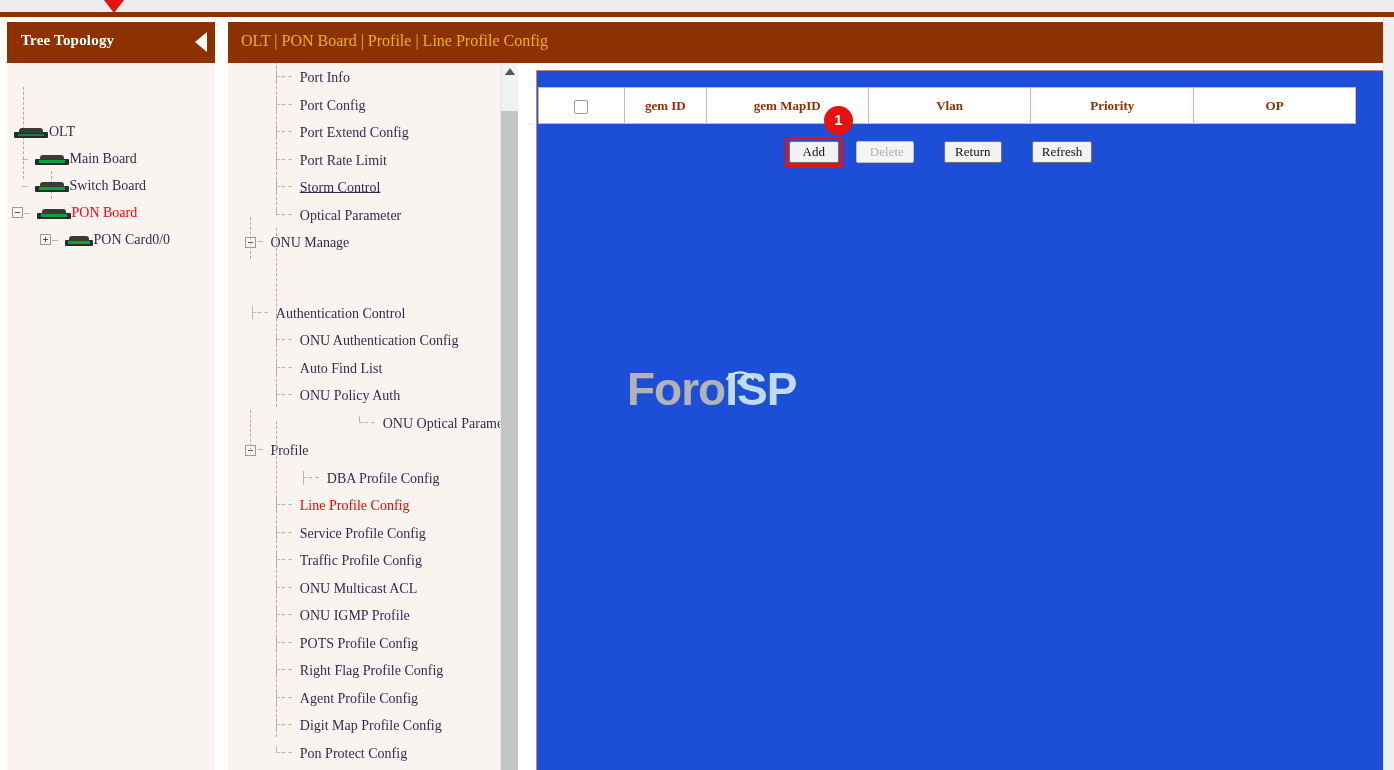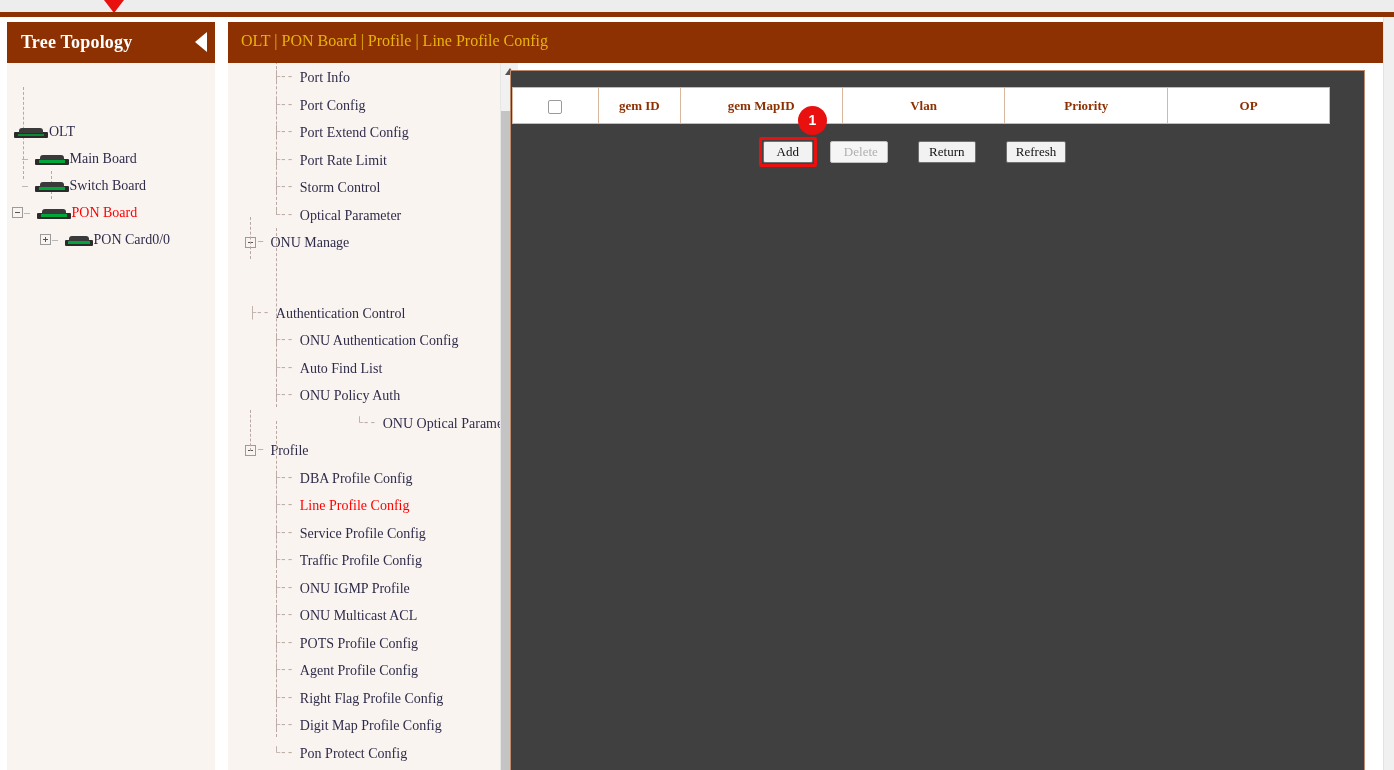--- a/index.html
+++ b/index.html
@@ -35,21 +35,21 @@
     background: #faf4f1;
   }
   #tree-header {
     position: relative;
     height: 41px; width: 208px;
     background: #8d3103;
     color: #ffffff;
   }
   #tree-header .title {
     position: absolute; left: 14px; top: 10px;
-    font-size: 18px; font-weight: bold;
+    font-size: 15px; font-weight: bold;
     font-family: "Liberation Serif", serif;
     letter-spacing: .2px;
   }
   #tree-collapse {
     position: absolute; right: 8px; top: 10px;
     width: 0; height: 0;
     border-top: 10px solid transparent;
     border-bottom: 10px solid transparent;
     border-right: 12px solid #ffffff;
     cursor: pointer;
@@ -186,23 +186,23 @@
   }
   #nav-scroll .thumb {
     position: absolute; left: 0px; top: 48px;
     width: 17px; height: 680px;
     background: #c4c4c4;
     cursor: pointer;
   }
 
   
   #content {
-    position: absolute; left: 510px; top: 70px;
+    position: absolute; left: 536px; top: 70px;
     width: 855px; height: 700px;
-    background: #404040;
+    background: #1d4ed8;
     border: 1px solid #bd8c6e;
     border-bottom: none;
   }
   #data-table {
     position: absolute; left: 1px; top: 16px;
     width: 818px;
     border-collapse: collapse;
   }
   #data-table th {
     border: 1px solid #d9b79f;
@@ -368,38 +368,38 @@
 <div id="crumb-bar">
   <span class="crumb">OLT | PON Board | Profile | Line Profile Config</span>
 </div>
 
 <div id="nav-panel">
   <div id="nav-list">
       <div class="mitem" style="padding-left: 45px;"><span class="tee">├--&nbsp;</span><span class="lbl">Port Info</span></div>
       <div class="mitem" style="padding-left: 45px;"><span class="tee">├--&nbsp;</span><span class="lbl">Port Config</span></div>
       <div class="mitem" style="padding-left: 45px;"><span class="tee">├--&nbsp;</span><span class="lbl">Port Extend Config</span></div>
       <div class="mitem" style="padding-left: 45px;"><span class="tee">├--&nbsp;</span><span class="lbl">Port Rate Limit</span></div>
-      <div class="mitem" style="padding-left: 45px;"><span class="tee">├--&nbsp;</span><span class="lbl">Storm Control</span></div>
+      <div class="mitem" style="padding-left: 45px; text-decoration: underline;"><span class="tee">├--&nbsp;</span><span class="lbl">Storm Control</span></div>
       <div class="mitem" style="padding-left: 45px;"><span class="tee">└--&nbsp;</span><span class="lbl">Optical Parameter</span></div>
       <div class="mitem group" style="padding-left: 17px;"><span class="pm-box"></span><span class="tee">–&nbsp;</span><span class="lbl">ONU Manage</span></div>
       <div class="mitem" style="padding-left: 21px; margin-top: 43px;"><span class="tee">├--&nbsp;</span><span class="lbl">Authentication Control</span></div>
       <div class="mitem" style="padding-left: 45px;"><span class="tee">├--&nbsp;</span><span class="lbl">ONU Authentication Config</span></div>
       <div class="mitem" style="padding-left: 45px;"><span class="tee">├--&nbsp;</span><span class="lbl">Auto Find List</span></div>
       <div class="mitem" style="padding-left: 45px;"><span class="tee">├--&nbsp;</span><span class="lbl">ONU Policy Auth</span></div>
       <div class="mitem" style="padding-left: 45px; text-align: right;"><span class="tee">└--&nbsp;</span><span class="lbl">ONU Optical Parameter</span></div>
       <div class="mitem group" style="padding-left: 17px;"><span class="pm-box"></span><span class="tee">–&nbsp;</span><span class="lbl">Profile</span></div>
-      <div class="mitem" style="padding-left: 45px;"><span class="tee">├--&nbsp;</span><span class="lbl">DBA Profile Config</span></div>
+      <div class="mitem" style="padding-left: 72px;"><span class="tee">├--&nbsp;</span><span class="lbl">DBA Profile Config</span></div>
       <div class="mitem active" style="padding-left: 45px;"><span class="tee">├--&nbsp;</span><span class="lbl">Line Profile Config</span></div>
       <div class="mitem" style="padding-left: 45px;"><span class="tee">├--&nbsp;</span><span class="lbl">Service Profile Config</span></div>
       <div class="mitem" style="padding-left: 45px;"><span class="tee">├--&nbsp;</span><span class="lbl">Traffic Profile Config</span></div>
+      <div class="mitem" style="padding-left: 45px;"><span class="tee">├--&nbsp;</span><span class="lbl">ONU Multicast ACL</span></div>
       <div class="mitem" style="padding-left: 45px;"><span class="tee">├--&nbsp;</span><span class="lbl">ONU IGMP Profile</span></div>
-      <div class="mitem" style="padding-left: 45px;"><span class="tee">├--&nbsp;</span><span class="lbl">ONU Multicast ACL</span></div>
       <div class="mitem" style="padding-left: 45px;"><span class="tee">├--&nbsp;</span><span class="lbl">POTS Profile Config</span></div>
+      <div class="mitem" style="padding-left: 45px;"><span class="tee">├--&nbsp;</span><span class="lbl">Right Flag Profile Config</span></div>
       <div class="mitem" style="padding-left: 45px;"><span class="tee">├--&nbsp;</span><span class="lbl">Agent Profile Config</span></div>
-      <div class="mitem" style="padding-left: 45px;"><span class="tee">├--&nbsp;</span><span class="lbl">Right Flag Profile Config</span></div>
       <div class="mitem" style="padding-left: 45px;"><span class="tee">├--&nbsp;</span><span class="lbl">Digit Map Profile Config</span></div>
       <div class="mitem" style="padding-left: 45px;"><span class="tee">└--&nbsp;</span><span class="lbl">Pon Protect Config</span></div>
       <div class="conn" style="left: 48px; top: -27.5px; height: 179px;"></div>
       <div class="conn" style="left: 48px; top: 165px; height: 179px;"></div>
       <div class="conn" style="left: 48px; top: 357.5px; height: 316.5px;"></div>
       <div class="conn" style="left: 22px; top: 154px; height: 41.5px;"></div>
       <div class="conn" style="left: 22px; top: 346.5px; height: 41.5px;"></div>
     </div>
 </div>
 <div id="nav-scroll">
@@ -429,16 +429,23 @@
     <span id="add-wrap">
       <span class="btn" id="btn-add">Add</span>
       <span id="add-highlight"></span>
       <span id="add-badge">1</span>
     </span>
     <span class="btn disabled">Delete</span>
     <span class="btn">Return</span>
     <span class="btn">Refresh</span>
   </div>
 
+  <div id="watermark">
+    <svg id="wm-wifi" viewBox="0 0 34 20">
+      <path d="M4 14 A16 16 0 0 1 30 14" stroke="#cfe6f5" stroke-width="2.2" fill="none" stroke-linecap="round"></path>
+      <circle cx="17" cy="17" r="2.6" fill="#bfdcef"></circle>
+    </svg>
+    <span class="wm-text wm-foro">Foro</span><span class="wm-text wm-isp">ISP</span>
+  </div>
 
 </div>
 
 <div id="page-scroll"></div>
 
 </body></html>

